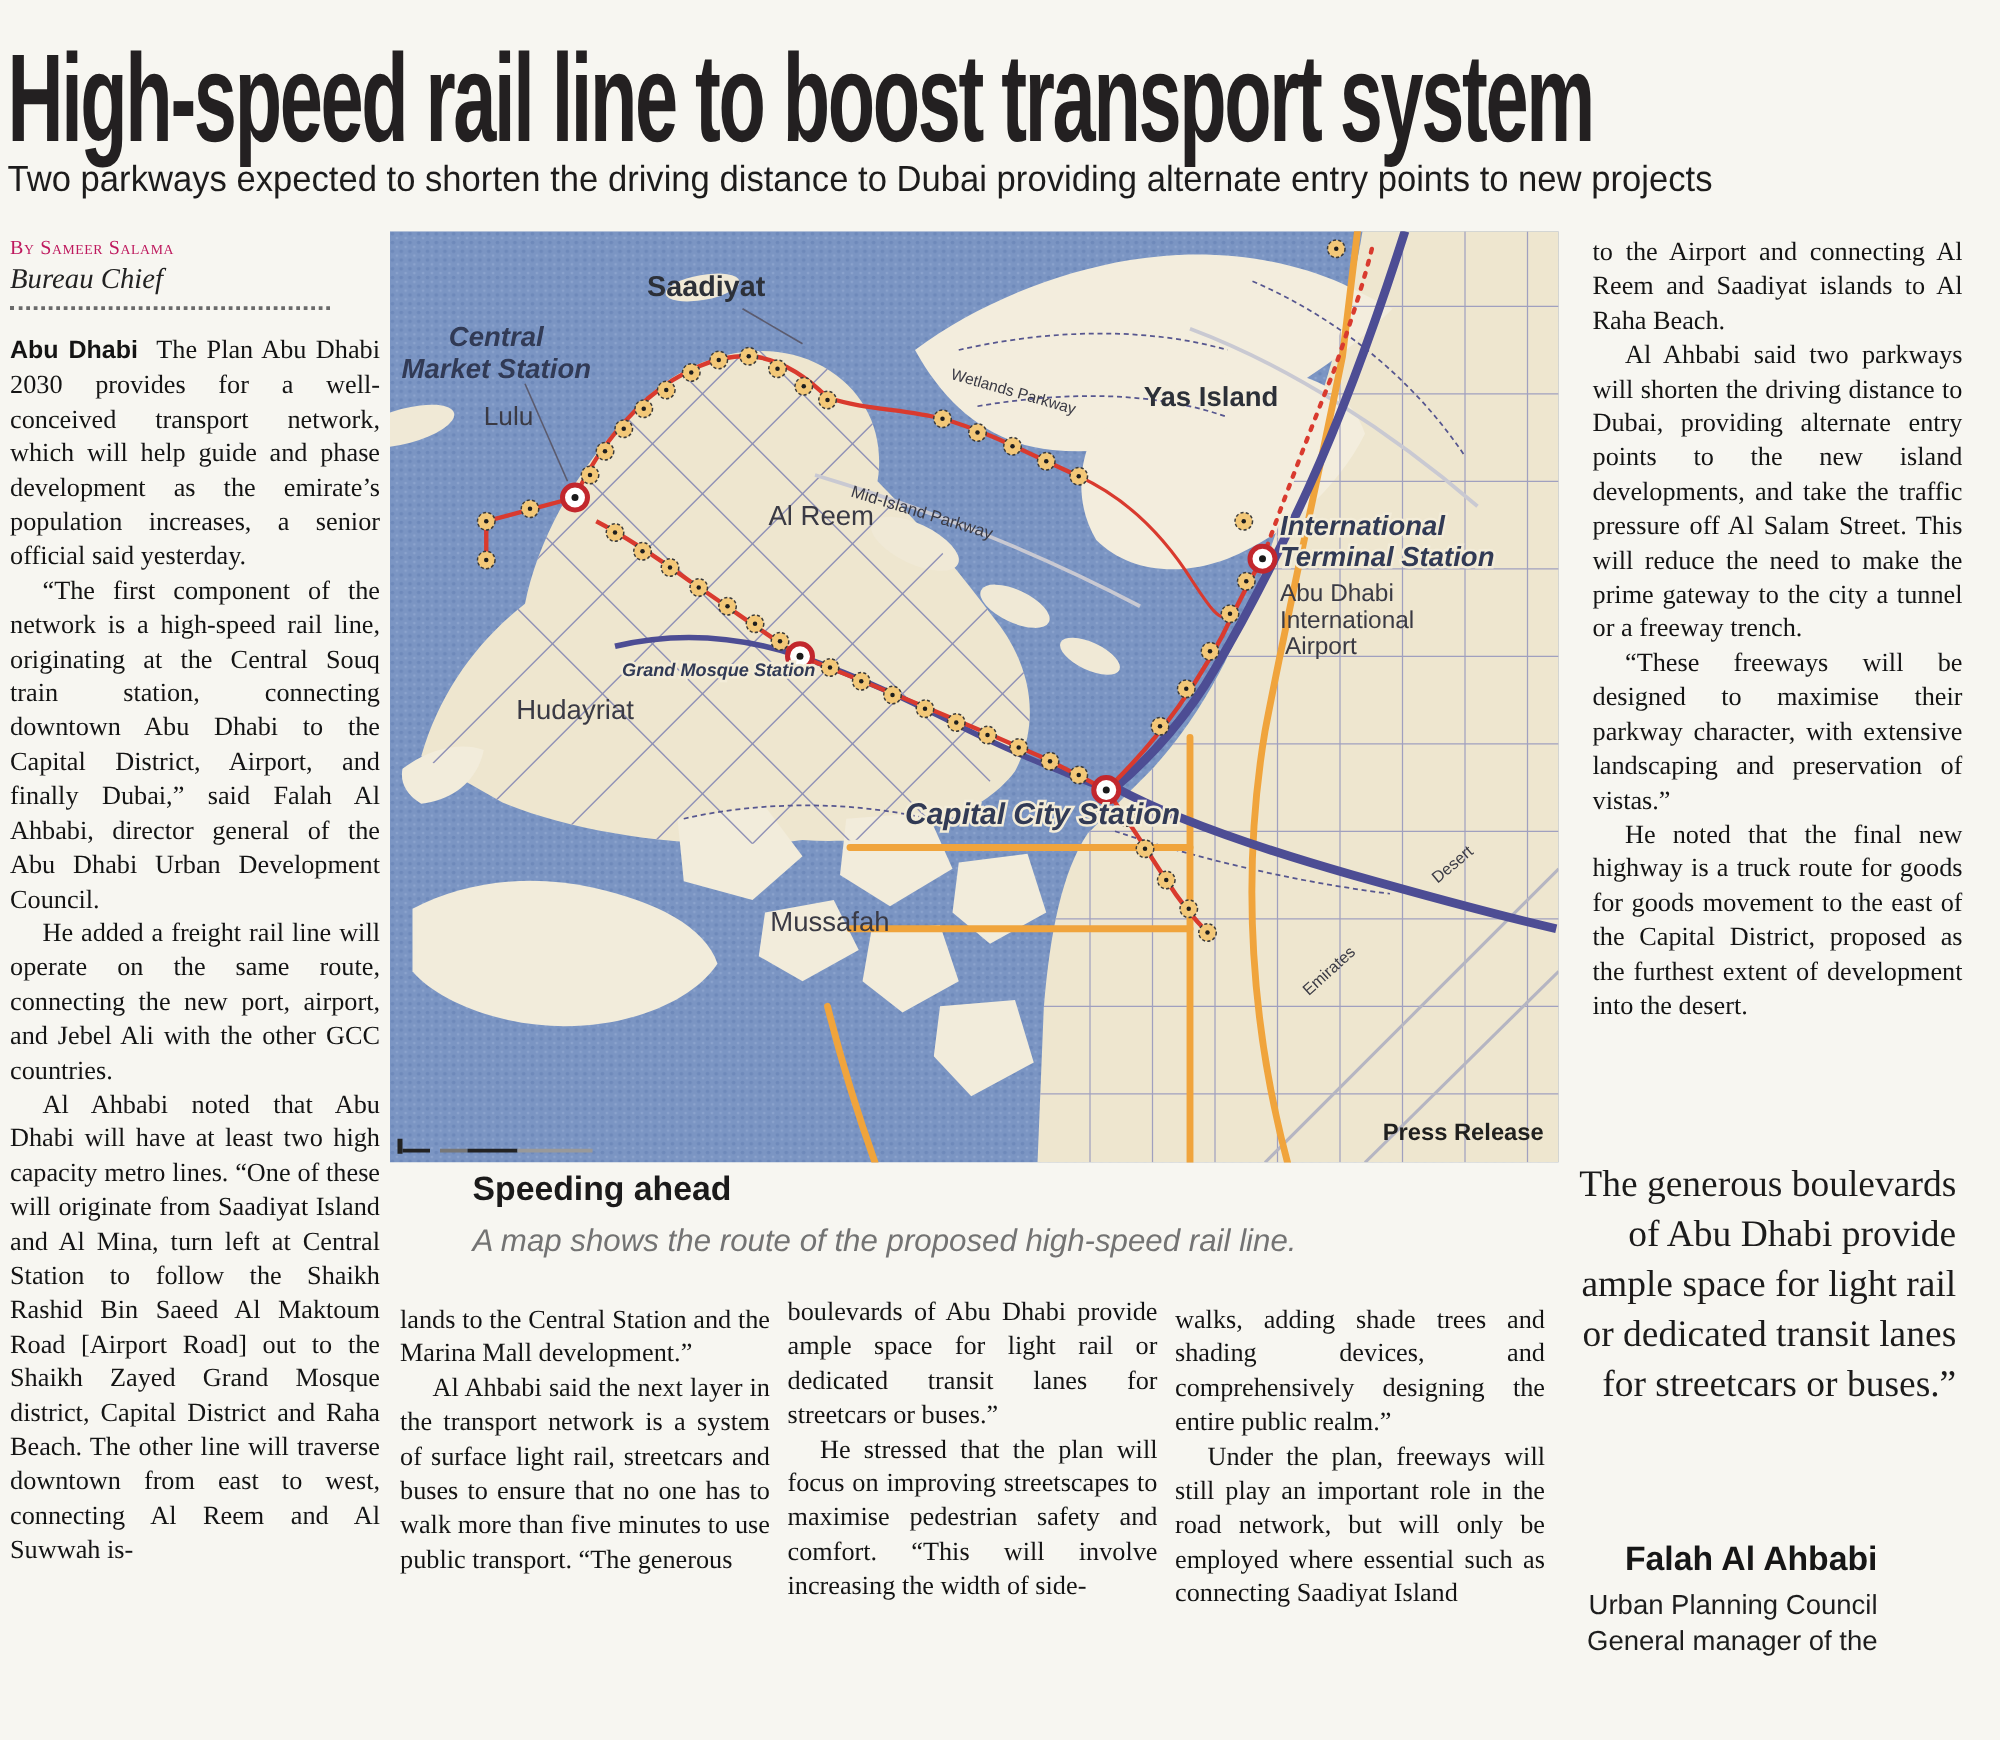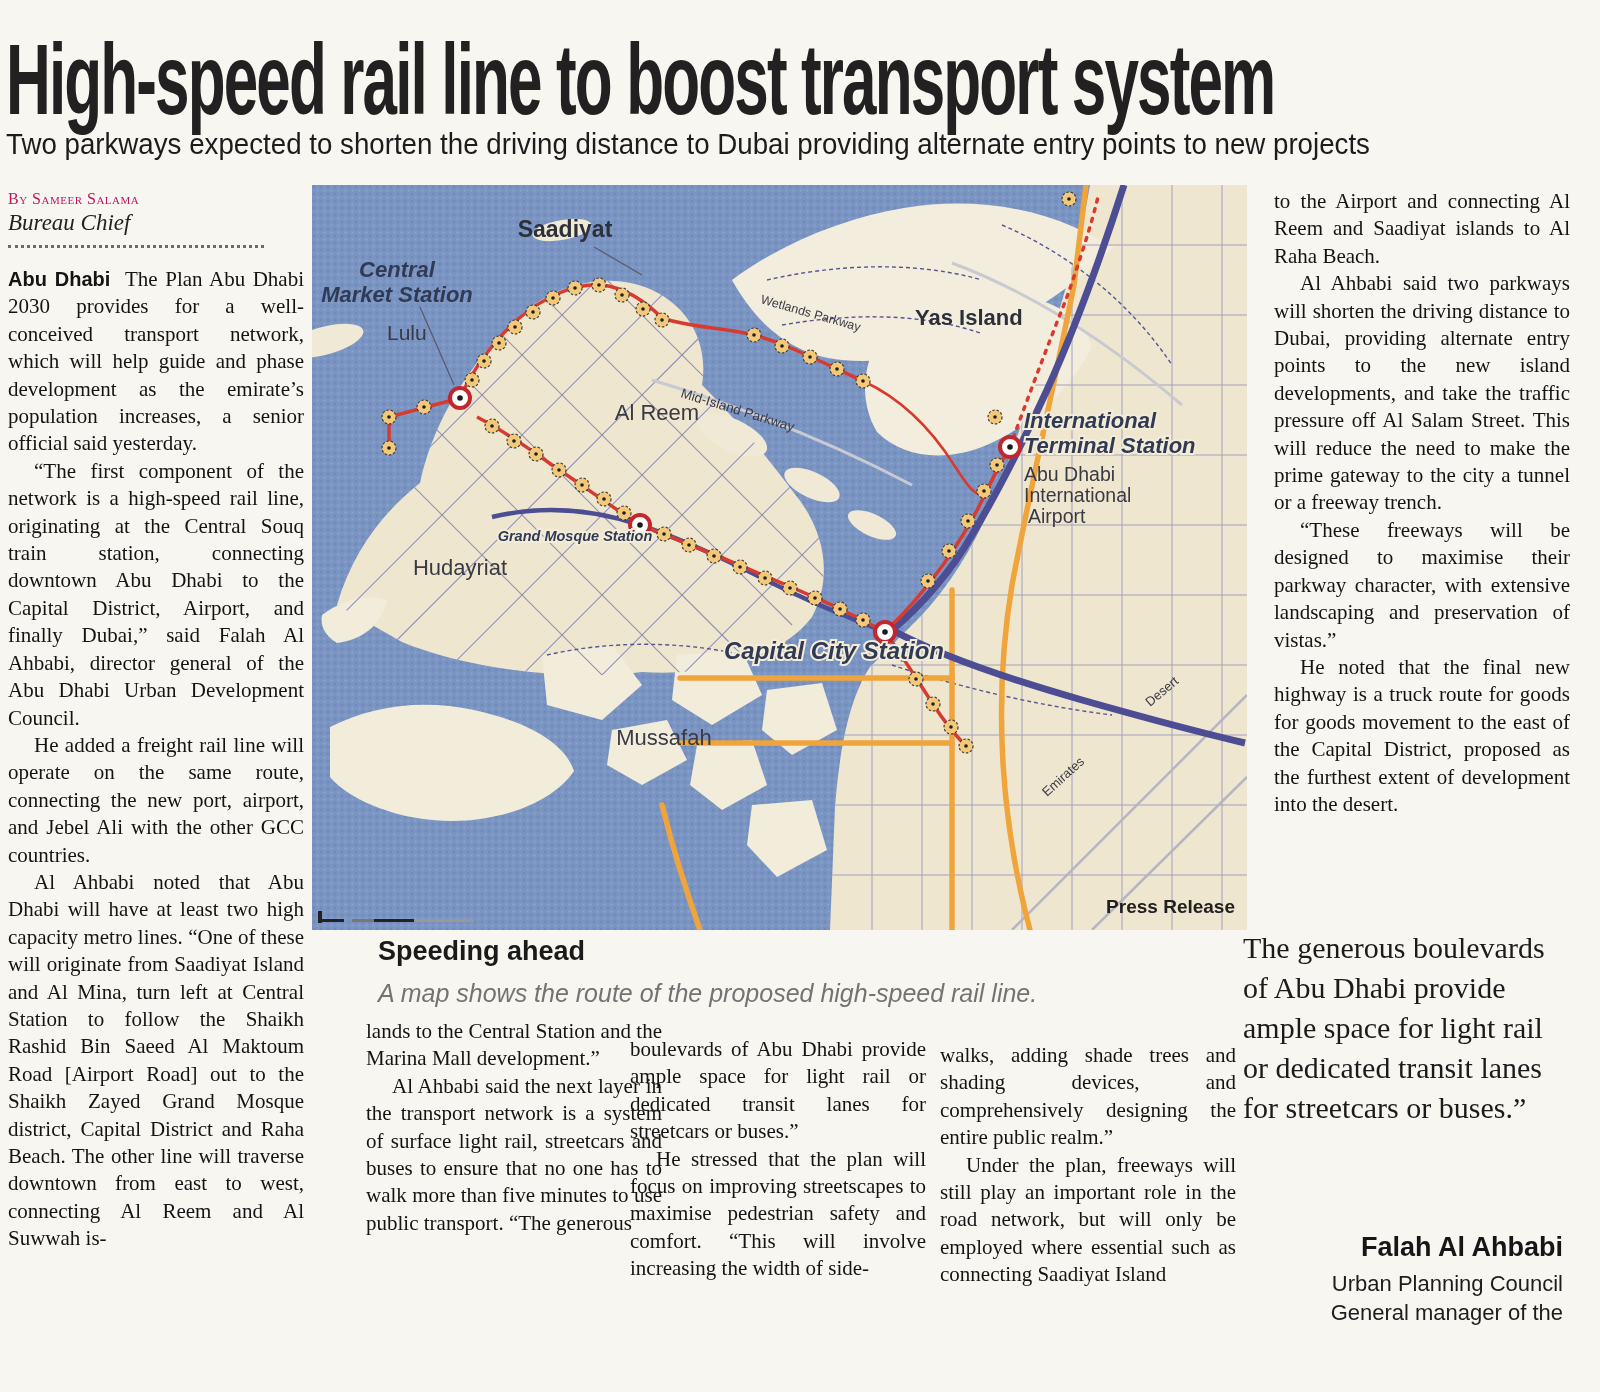--- a/index.html
+++ b/index.html
@@ -18,34 +18,34 @@
   .byline .role{font-style:italic;font-size:23px;margin-top:2px;color:#222;}
   .byline .rule{margin-top:8px;border-bottom:3px dotted #6a6a6a;width:256px;height:1px;}
   
   .col{position:absolute;width:296px;overflow:hidden;text-align:justify;
        font-size:21px;line-height:27.4px;color:#141414;}
   .col p{margin:0;}
   .col p.ind{text-indent:26px;}
   .dateline{font-family:"Liberation Sans",sans-serif;font-weight:bold;font-size:20px;}
   .col-left{left:8px;top:266px;height:1122px;}
   .col-right{left:1262px;top:188px;height:722px;margin-left:12px;}
-  .col-b1{left:320px;top:1018px;height:348px;margin-left:46px;}
+  .col-b1{left:320px;top:1042px;height:348px;}
   .col-b2{left:630px;top:992px;height:348px;margin-top:44px;}
   .col-b3{left:940px;top:1042px;height:348px;}
   
   .map-wrap{position:absolute;left:312px;top:185px;width:935px;height:745px;}
   .press-release{position:absolute;left:312px;top:896px;width:903px;text-align:right;
     font-family:"Liberation Sans",sans-serif;font-weight:bold;font-size:19px;color:#20201f;margin-left:20px;}
   .caption{position:absolute;left:378px;top:936px;width:700px;font-family:"Liberation Sans",sans-serif;}
   .caption .cap-title{font-weight:bold;font-size:27px;color:#1b1a1a;}
   .caption .cap-text{font-style:italic;font-size:25px;margin-top:12px;color:#737373;}
   
   .pullquote{position:absolute;left:1243px;top:928px;width:322px;
-    font-size:30px;line-height:40px;color:#1c1b1b;text-align:left;}
-  .signature{position:absolute;left:1243px;top:1232px;width:320px;text-align:right;
+    font-size:30px;line-height:40px;color:#1c1b1b;text-align:right;}
+  .signature{position:absolute;left:1182px;top:1232px;width:320px;text-align:right;
     font-family:"Liberation Sans",sans-serif;}
   .signature .sig-name{font-weight:bold;font-size:27px;color:#161616;}
   .signature .sig-role{font-size:22px;line-height:29px;margin-top:6px;color:#1d1d1d;}
   
   .m-place{font-family:"Liberation Sans",sans-serif;font-weight:bold;fill:#2c3038;}
   .m-station{font-family:"Liberation Sans",sans-serif;font-weight:bold;font-style:italic;fill:#313a55;}
   .m-road{font-family:"Liberation Sans",sans-serif;fill:#3a3a44;}
   .halo{paint-order:stroke;stroke:#f3ecd8;stroke-width:4px;}
 </style>
 </head>

